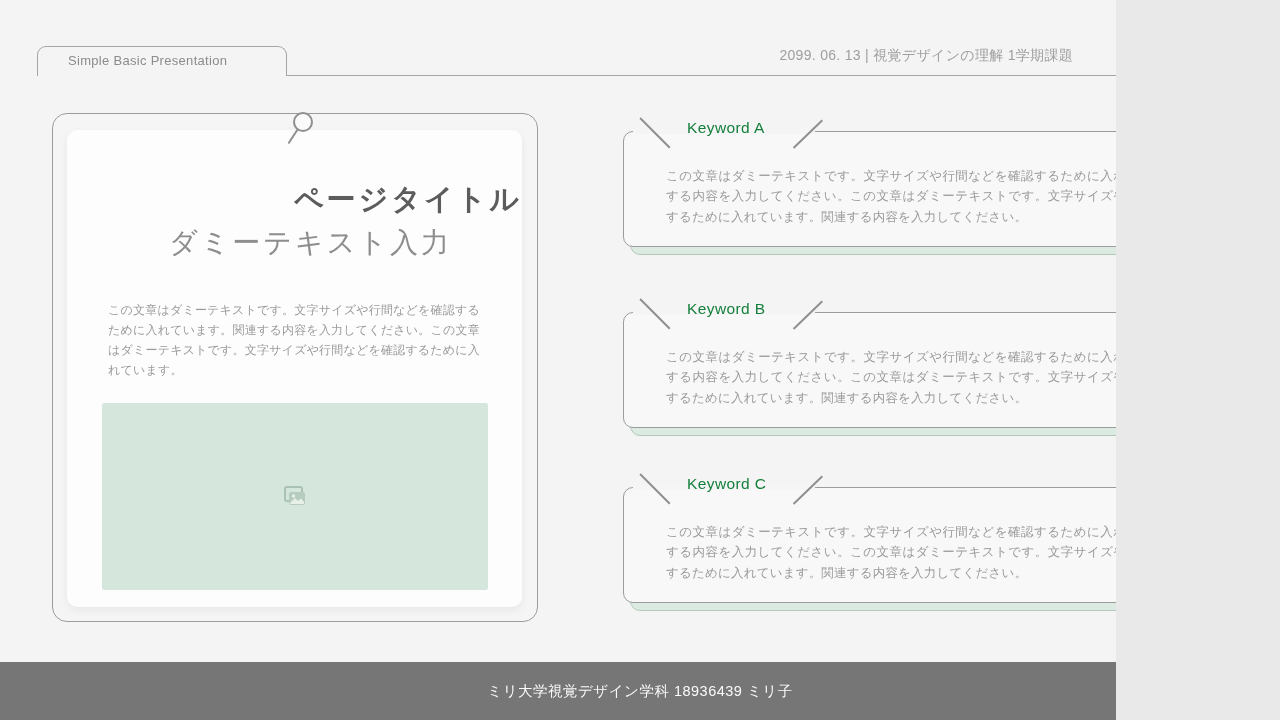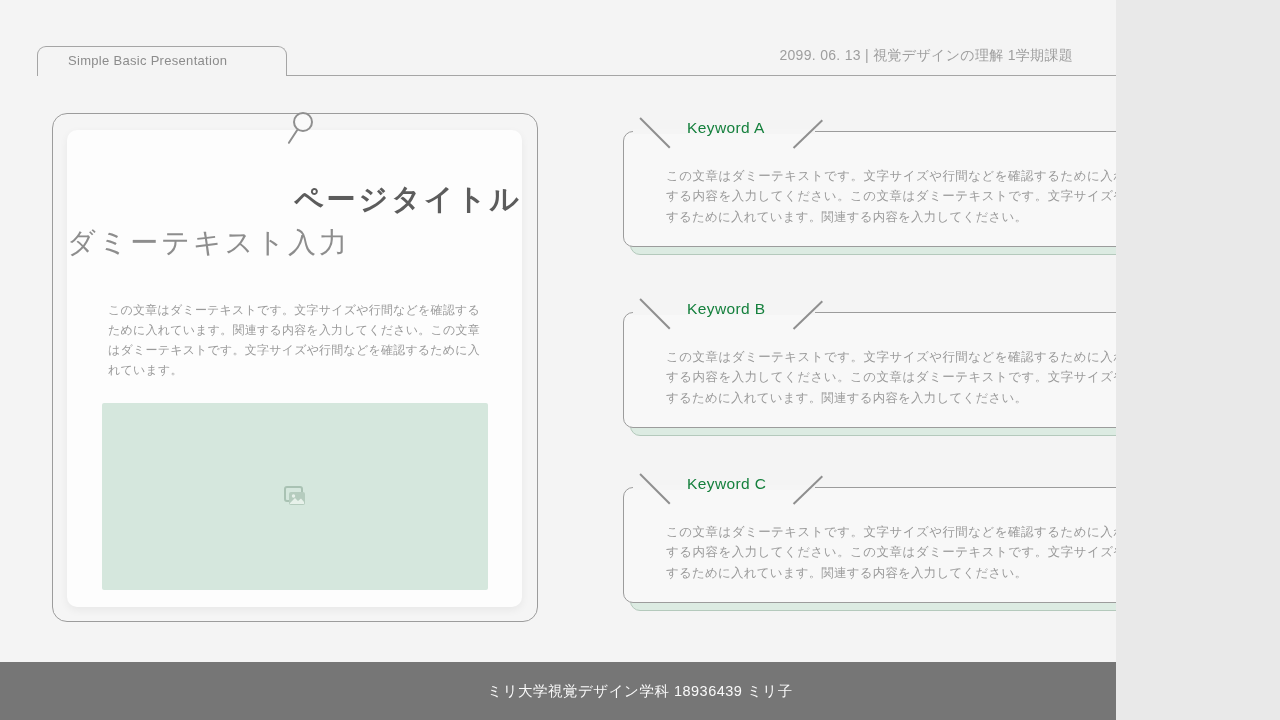--- a/index.html
+++ b/index.html
@@ -44,21 +44,21 @@
   }
   .pin-tail{
     position:absolute;left:239px;top:14px;width:2px;height:17px;
     background:#8f8f8f;transform:rotate(33deg);z-index:4;border-radius:1px;
   }
   .lc-title{
     position:absolute;left:0;top:50px;width:100%;text-align:right;
     font-size:29px;font-weight:bold;color:#5c5c5c;letter-spacing:3px;
   }
   .lc-subtitle{
-    position:absolute;left:0;top:94px;width:100%;
+    position:absolute;left:16px;top:94px;width:100%;text-align:center;
     font-size:28px;color:#8d8d8d;letter-spacing:3px;
   }
   .lc-body{
     position:absolute;left:41px;top:170px;width:372px;
     font-size:12px;line-height:20px;color:#9a9a9a;
     text-align:justify;letter-spacing:.2px;
   }
   .img-ph{
     position:absolute;left:35px;top:273px;width:386px;height:187px;
     background:#d5e7dd;border-radius:2px;

